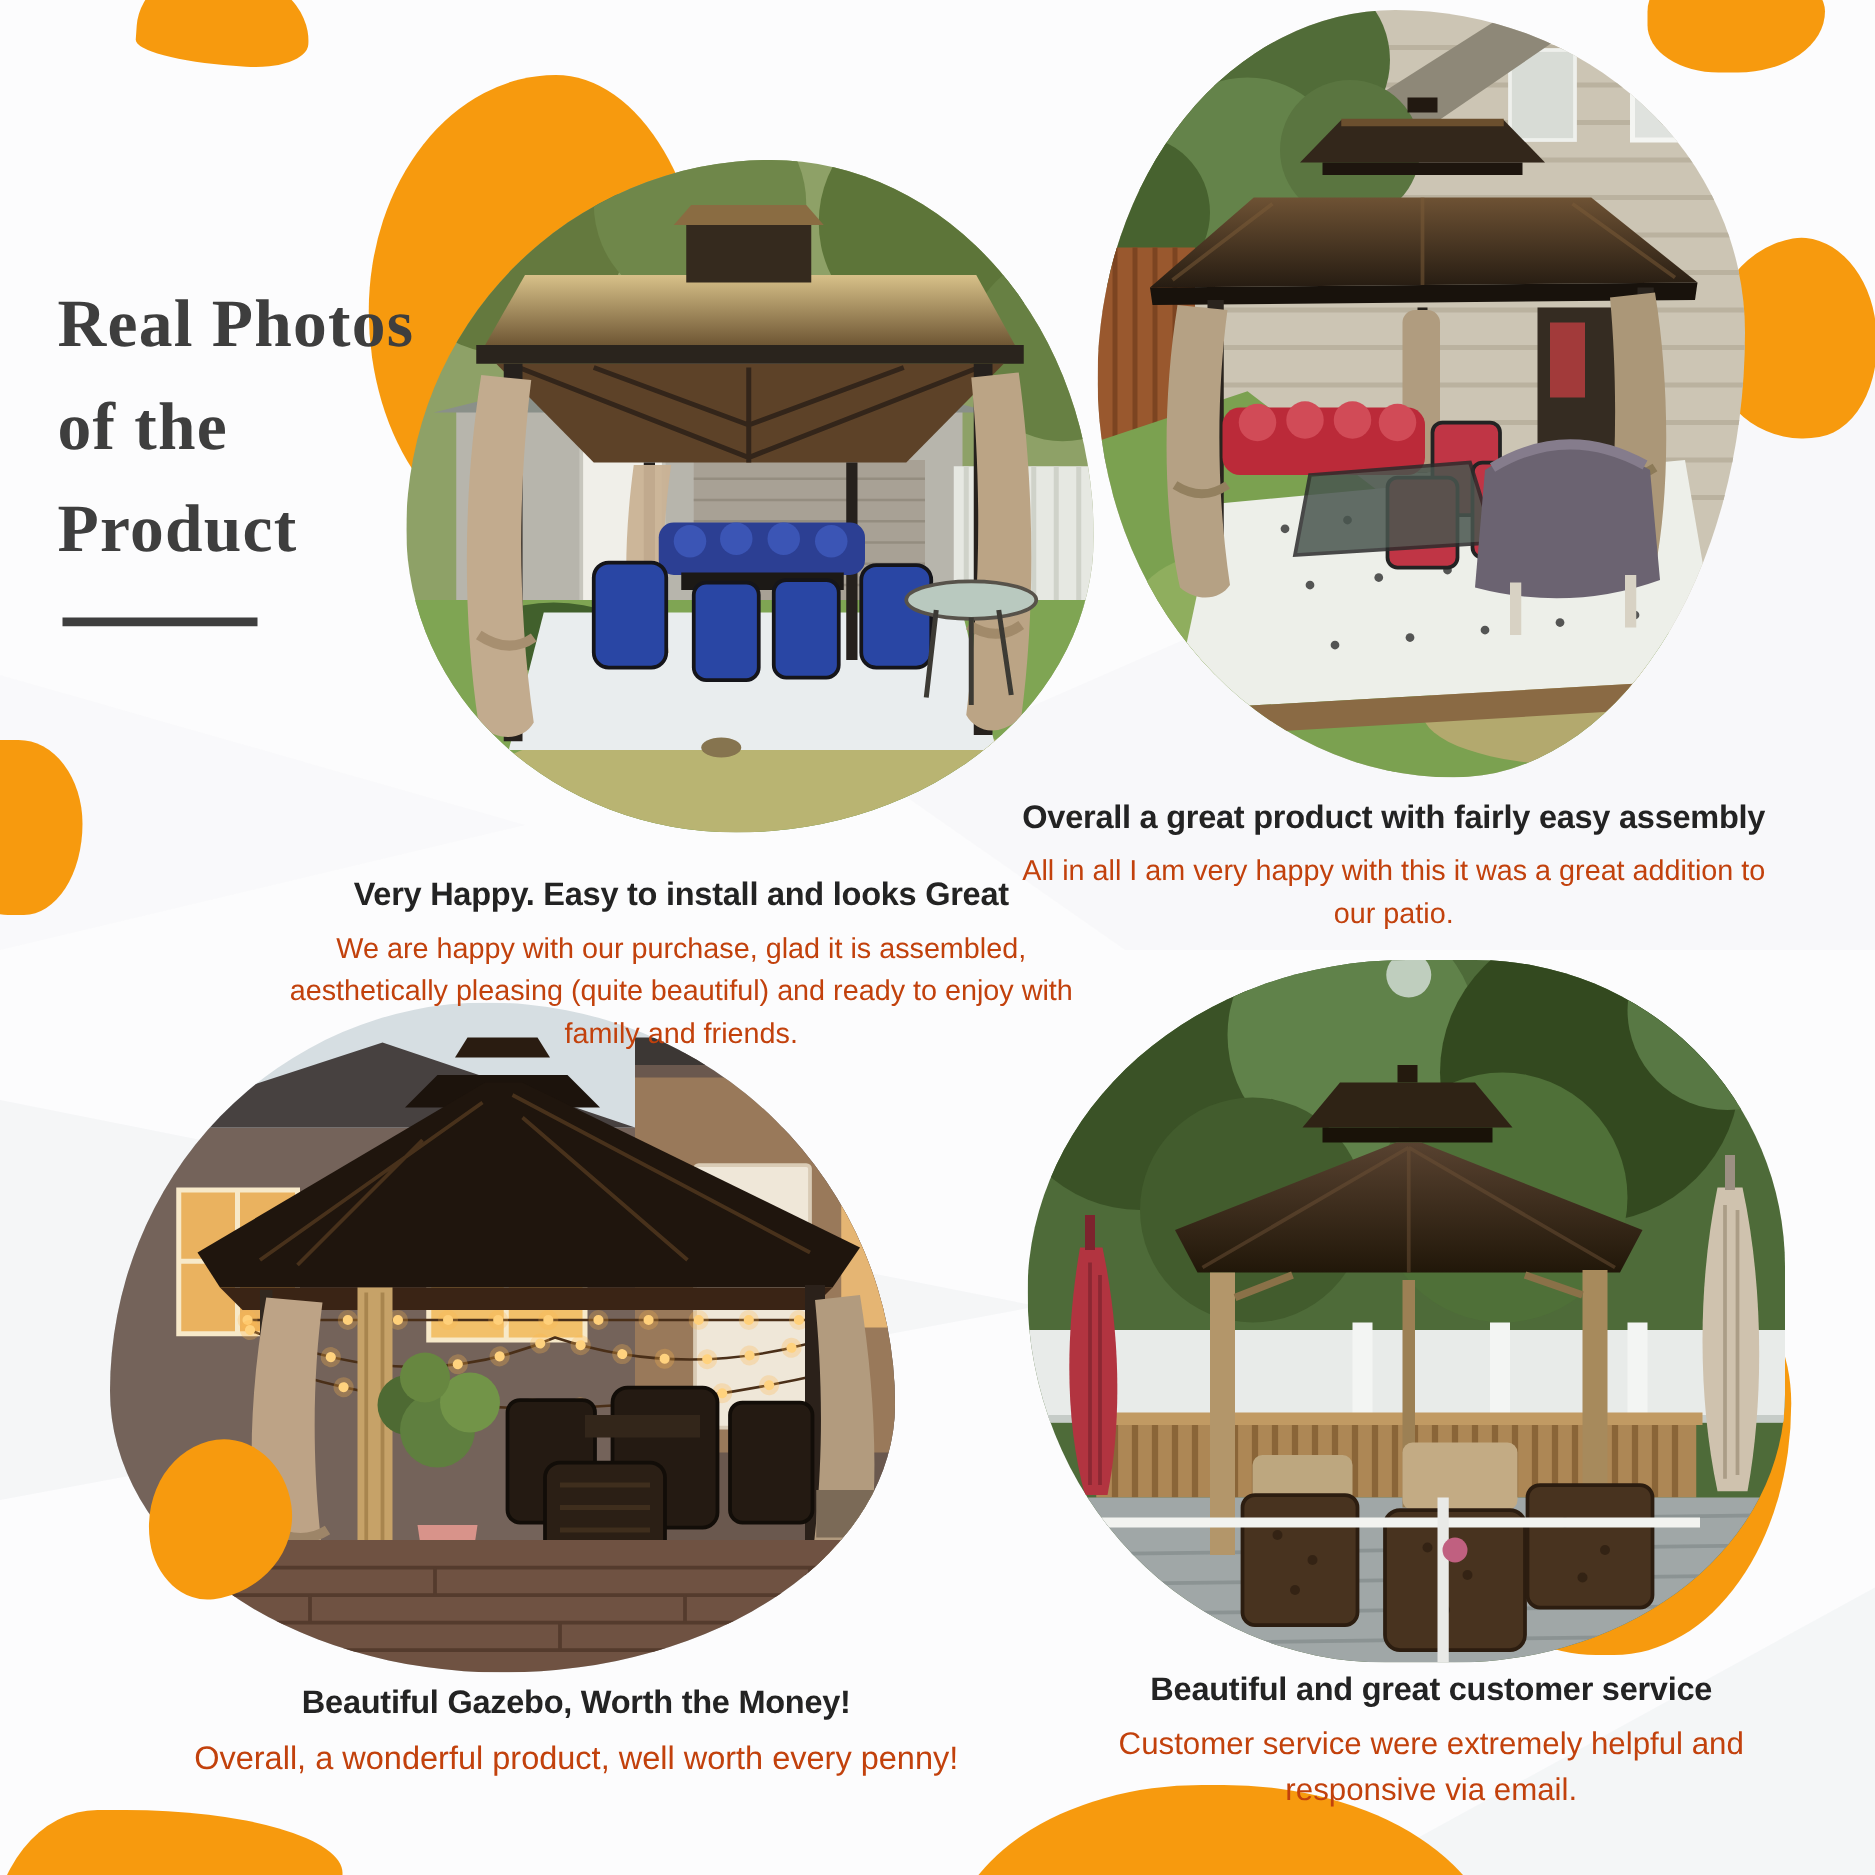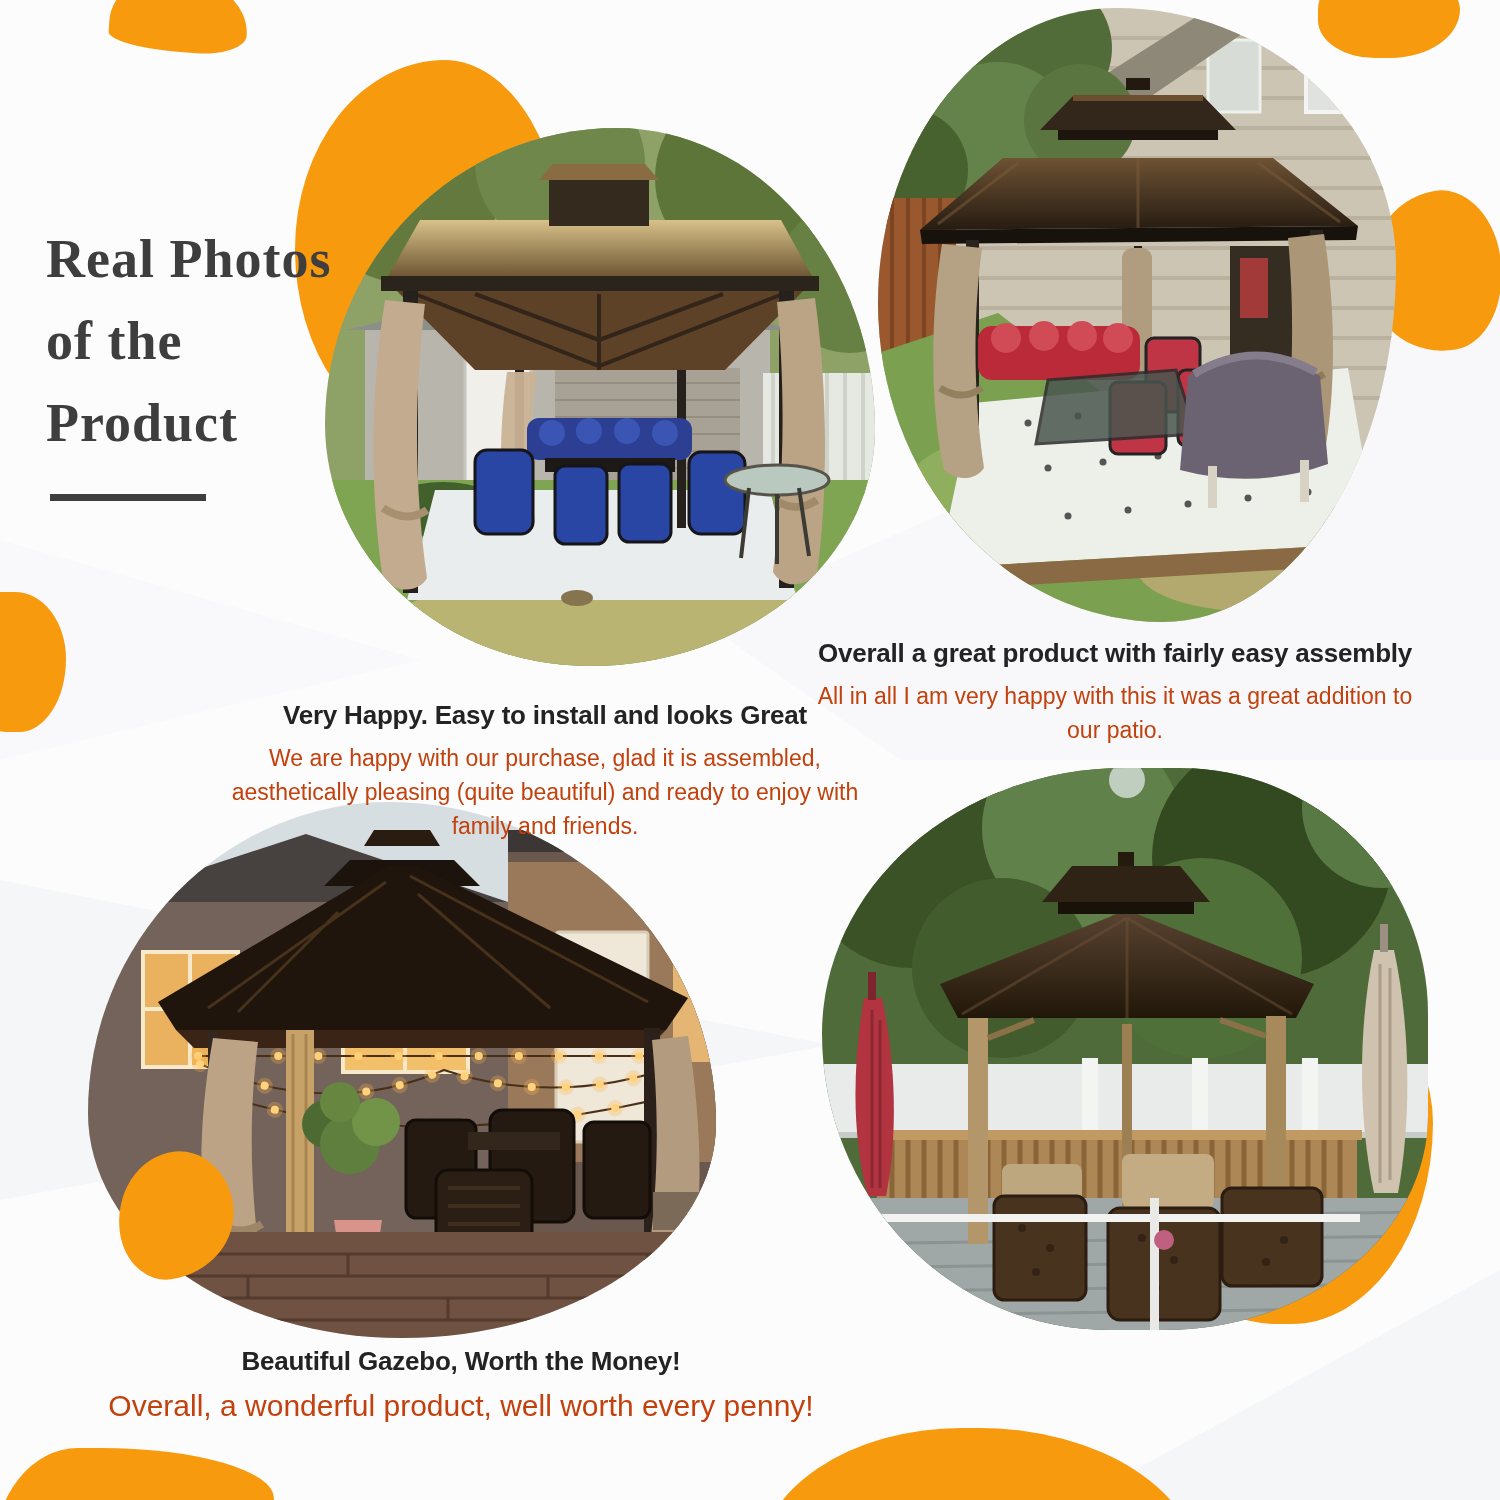--- a/index.html
+++ b/index.html
@@ -43,21 +43,21 @@
      font-size:54px;line-height:82px;color:#3e3e3e;letter-spacing:1px;}
   .title-underline{width:156px;height:7px;background:#3e3e3e;margin:30px 0 0 4px;}
   
   .caption{position:absolute;text-align:center;z-index:4;color:#222;}
   .cap-title{font-weight:bold;font-size:26px;color:#232323;margin-bottom:10px;
      letter-spacing:-0.2px;}
   .cap-body{font-size:23px;color:#c2410c;line-height:34px;}
   .caption-1{left:205px;top:700px;width:680px;}
   .caption-2{left:815px;top:638px;width:600px;}
   .caption-3{left:91px;top:1346px;width:740px;}
-  .caption-3 .cap-body{font-size:30px;line-height:38px;}
+  .caption-3 .cap-body{font-size:26px;line-height:38px;}
   .caption-4{left:850px;top:1336px;width:590px;}
   .caption-4 .cap-body{font-size:25px;line-height:37px;}
 </style>
 </head>
 <body>
 
 <div class="stage">
 
   <svg class="bg-wedges" viewBox="0 0 1500 1500" preserveAspectRatio="none">
     <polygon points="0,880 830,1045 0,1200" fill="#eef0f3" opacity="0.55"></polygon>
@@ -359,14 +359,18 @@
   <div class="caption caption-2">
     <div class="cap-title">Overall a great product with fairly easy assembly</div>
     <div class="cap-body">All in all I am very happy with this it was a great addition to our patio.</div>
   </div>
 
   <div class="caption caption-3">
     <div class="cap-title">Beautiful Gazebo, Worth the Money!</div>
     <div class="cap-body">Overall, a wonderful product, well worth every penny!</div>
   </div>
 
+  <div class="caption caption-4">
+    <div class="cap-title">Beautiful and great customer service</div>
+    <div class="cap-body">Customer service were extremely helpful and responsive via email.</div>
+  </div>
 
 </div>
 
 </body></html>

